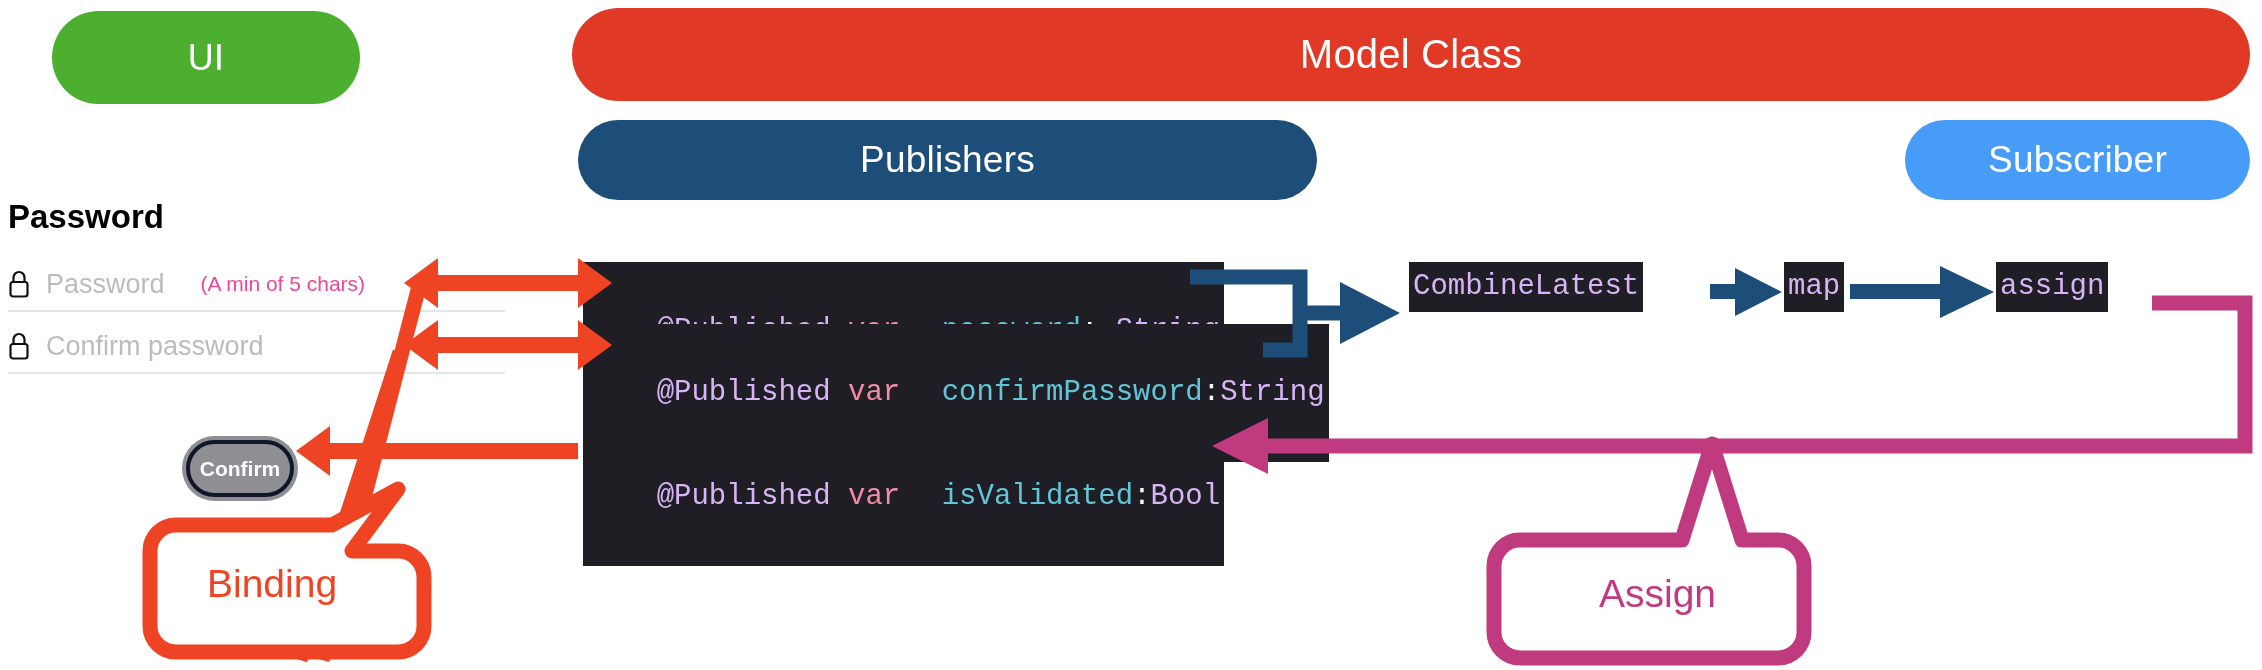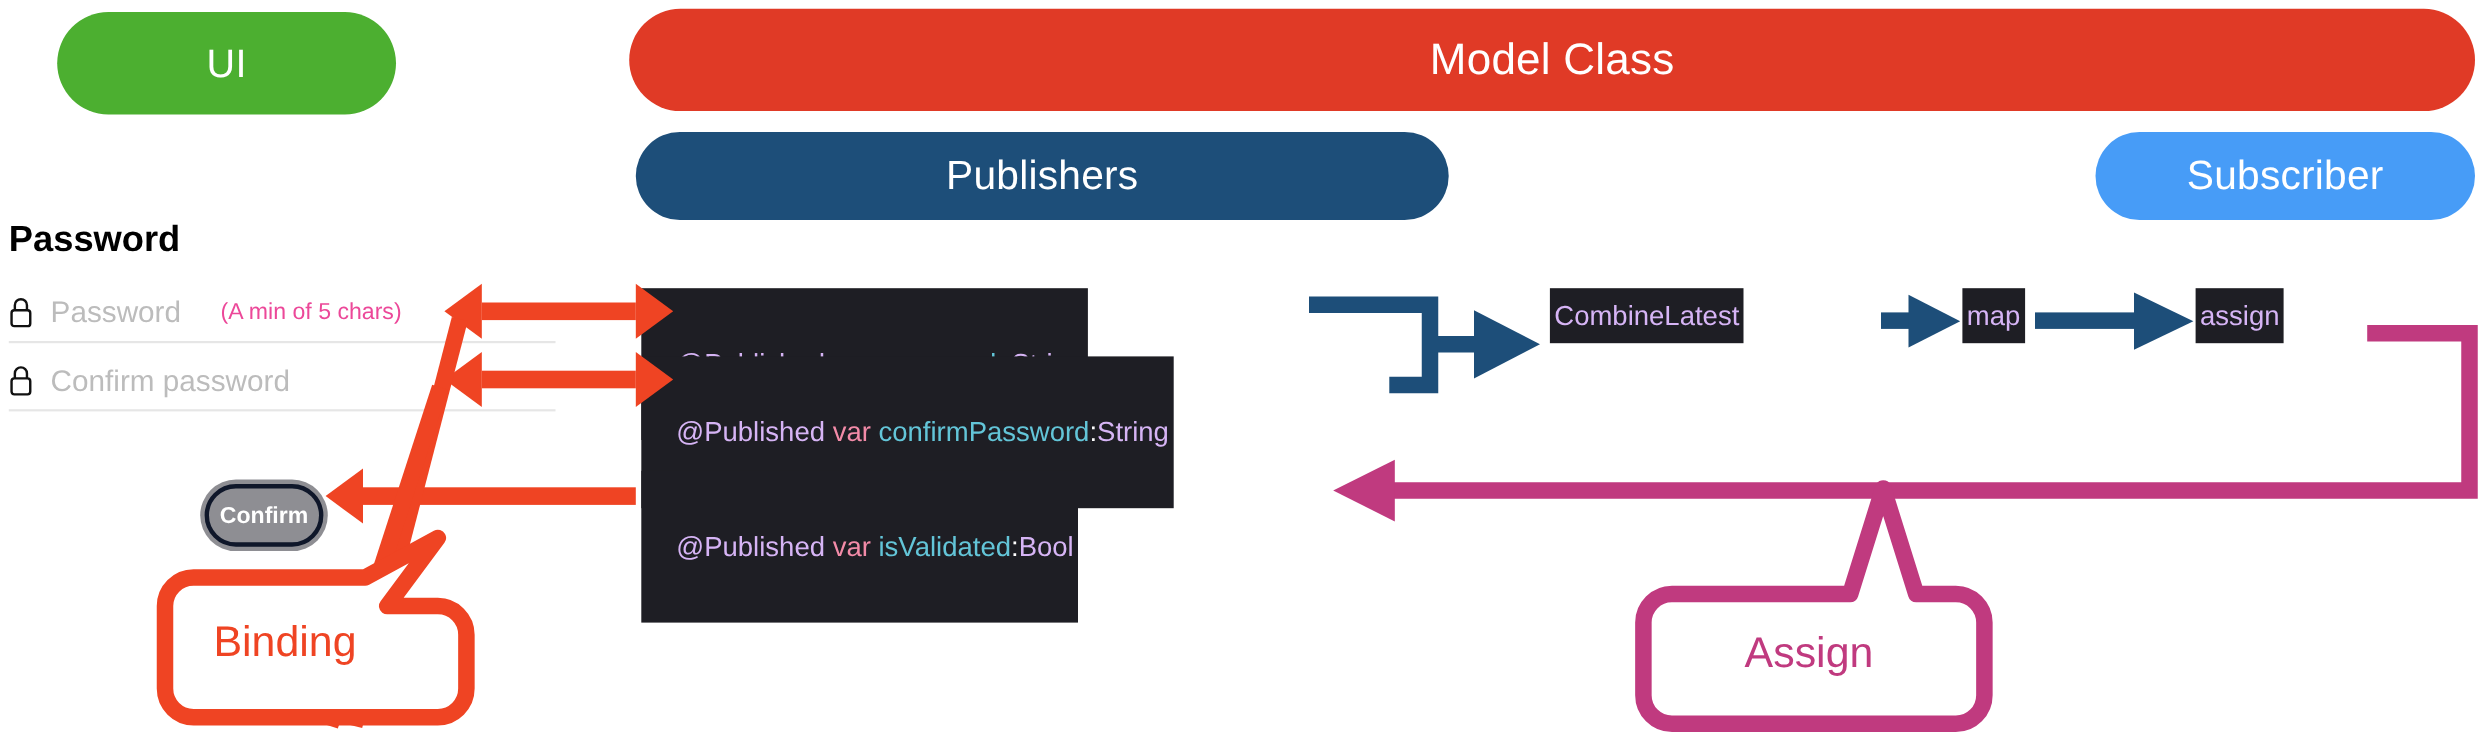--- a/index.html
+++ b/index.html
@@ -104,50 +104,51 @@
     color: #ffffff;
     font-size: 21px;
     font-weight: bold;
     box-sizing: border-box;
   }
 
   
   .code {
     position: absolute;
     background: #1e1e24;
-    font-family: Liberation Sans, sans-serif;
-    font-size: 25px;
+    font-family: Liberation Mono, monospace;
+    font-size: 29px;
     line-height: 44px;
     white-space: pre;
     padding: 3px 4px;
     box-sizing: border-box;
   }
   #code-password { left: 583px; top: 262px; }
   #code-confirm  { left: 583px; top: 324px; }
   #code-validated{ left: 583px; top: 428px; }
   #code-combinelatest { left: 1409px; top: 262px; }
   #code-map       { left: 1784px; top: 262px; }
   #code-assign    { left: 1996px; top: 262px; }
 
   .t-purple { color: #d6b4f5; }
   .t-pink   { color: #f38ba8; }
-  .t-cyan   { color: #63c5d8; }
+  .t-cyan   { color: #63c5d8; margin-left: 24px; }
   .t-white  { color: #ffffff; }
 
   #svg-overlay {
     position: absolute;
     left: 0; top: 0;
     width: 2262px; height: 670px;
     pointer-events: none;
   }
 
   .callout-label {
     position: absolute;
     font-size: 39px;
     white-space: nowrap;
+    margin-left: 13px;
   }
   #binding-label { left: 194px; top: 562px; color: #ef4423; }
   #assign-label  { left: 1586px; top: 572px; color: #c03a7f; }
 </style>
 </head>
 <body>
 
 <div id="stage">
 
   <div class="pill" id="pill-ui">UI</div>

